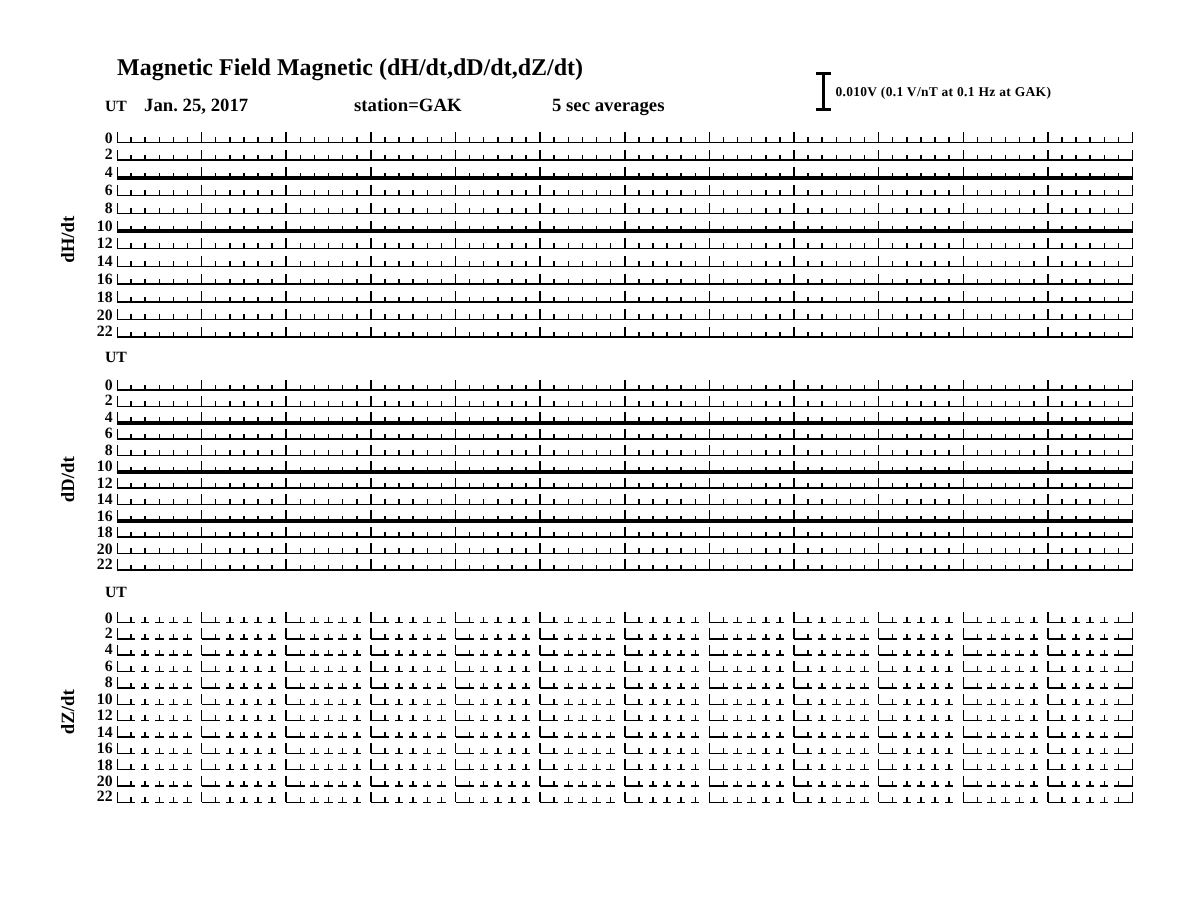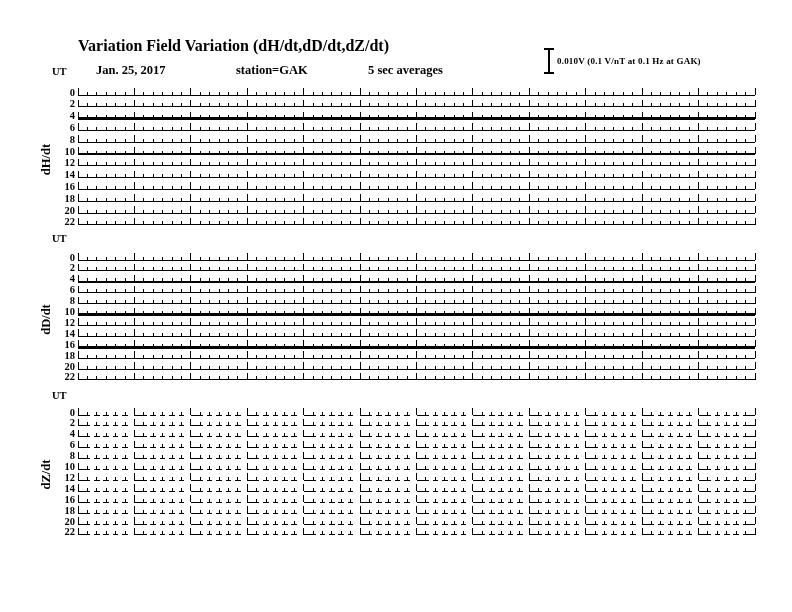--- a/index.html
+++ b/index.html
@@ -7,31 +7,31 @@
     position:relative;width:792px;height:612px;background:#ffffff;
     font-family:"Liberation Serif","DejaVu Serif",serif;color:#000;overflow:hidden;
   }
   .title{position:absolute;left:78px;top:37px;font-size:16px;font-weight:bold;white-space:nowrap;}
   .sub{position:absolute;top:63px;font-size:12.5px;font-weight:bold;white-space:nowrap;}
   .sub-date{left:96px}
   .sub-station{left:236px}
   .sub-avg{left:368px}
   .scalebar{position:absolute;left:543px;top:47px;width:12px;height:28px;}
   .scalelabel{position:absolute;left:557px;top:56px;font-size:9px;font-weight:bold;letter-spacing:.2px;white-space:nowrap;}
-  .ut{position:absolute;left:52px;font-size:10.5px;font-weight:bold;}
+  .ut{position:absolute;left:70px;font-size:10.5px;font-weight:bold;}
   .hlab{position:absolute;left:40px;width:35px;text-align:right;font-size:10.5px;font-weight:bold;line-height:11px;}
   .ylab{position:absolute;width:80px;text-align:center;font-size:12.5px;font-weight:bold;transform:rotate(-90deg);}
   .rows-svg{position:absolute;left:78px;}
 </style>
 </head>
 <body>
 
 <div class="canvas">
 
-  <div class="title">Variation Field Variation (dH/dt,dD/dt,dZ/dt)</div>
+  <div class="title">Magnetic Field Magnetic (dH/dt,dD/dt,dZ/dt)</div>
 
   <div class="sub sub-date">Jan. 25, 2017</div>
   <div class="sub sub-station">station=GAK</div>
   <div class="sub sub-avg">5 sec averages</div>
 
   <div class="scalebar">
     <svg width="12" height="28" viewBox="0 0 12 28" shape-rendering="crispEdges">
       <path d="M1 2 H11 M6 2 V26 M1 26 H11" stroke="#000" stroke-width="1.4" fill="none"></path>
     </svg>
   </div>

